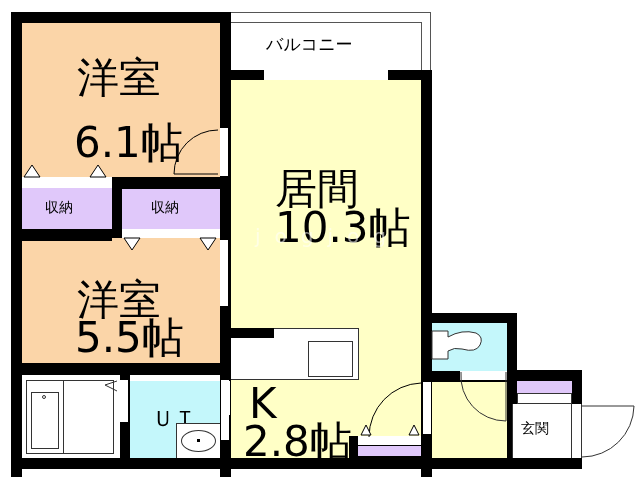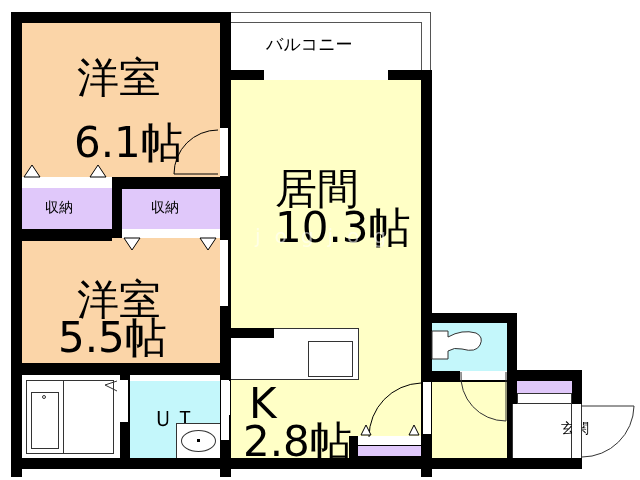--- a/index.html
+++ b/index.html
@@ -61,21 +61,21 @@
 <div class="abs wall" style="left:22px;top:229px;width:90px;height:12px;"></div>
 <div class="abs white" style="left:122px;top:229px;width:98px;height:9px;"></div>
 
 <div class="abs room-west" style="left:22px;top:241px;width:198px;height:122px;"></div>
 <div class="abs room-west" style="left:112px;top:238px;width:108px;height:4px;"></div>
 <svg style="left:122px;top:238px;" width="98" height="15">
   <polygon points="2,0 10,12 18,0" fill="#fff" stroke="#000" stroke-width="1"></polygon>
   <polygon points="78,0 86,12 94,0" fill="#fff" stroke="#000" stroke-width="1"></polygon>
 </svg>
 <div class="label big" style="left:77px;top:278px;">洋室</div>
-<div class="label big" style="left:58px;top:316px;text-align:center;">5.5帖</div>
+<div class="label big" style="left:75px;top:316px;text-align:center;">5.5帖</div>
 <div class="abs white" style="left:220px;top:240px;width:8px;height:66px;"></div>
 <div class="abs wall" style="left:11px;top:363px;width:220px;height:12px;"></div>
 
 <div class="abs room-living" style="left:231px;top:80px;width:190px;height:378px;"></div>
 <div class="abs white" style="left:264px;top:70px;width:124px;height:10px;"></div>
 <div class="label big" style="left:275px;top:167px;">居間</div>
 <div class="label big" style="left:275px;top:206px;">10.3帖</div>
 <div class="label" style="left:255px;top:226px;font-size:20px;color:rgba(255,255,255,0.55);letter-spacing:14px;">jogjog</div>
 
 <div class="abs wall" style="left:231px;top:328px;width:43px;height:10px;"></div>
@@ -126,18 +126,18 @@
 <div class="abs white" style="left:423px;top:382px;width:8px;height:52px;"></div>
 <svg style="left:460px;top:371px;" width="50" height="55">
   <path d="M1 1 A 45 45 0 0 0 46 50" fill="none" stroke="#333" stroke-width="1"></path>
   <line x1="46" y1="50" x2="46" y2="1" stroke="#333" stroke-width="1"></line>
 </svg>
 
 <div class="abs wall" style="left:507px;top:370px;width:75px;height:99px;"></div>
 <div class="abs storage" style="left:517px;top:381px;width:55px;height:12px;"></div>
 <div class="abs white" style="left:517px;top:393px;width:55px;height:11px;border:1px solid #333;"></div>
 <div class="abs white" style="left:512px;top:404px;width:60px;height:54px;border-left:1px solid #333;border-right:1px solid #333;"></div>
-<div class="label small" style="left:521px;top:421px;margin-left:40px;">玄関</div>
+<div class="label small" style="left:521px;top:421px;">玄関</div>
 <div class="abs white" style="left:572px;top:404px;width:10px;height:54px;border-right:1px solid #333;"></div>
 <svg style="left:582px;top:405px;" width="56" height="56">
   <line x1="0" y1="1" x2="52" y2="1" stroke="#333" stroke-width="1"></line>
   <path d="M52 1 A 52 52 0 0 1 0 52" fill="none" stroke="#333" stroke-width="1"></path>
 </svg>
 
 </body></html>

